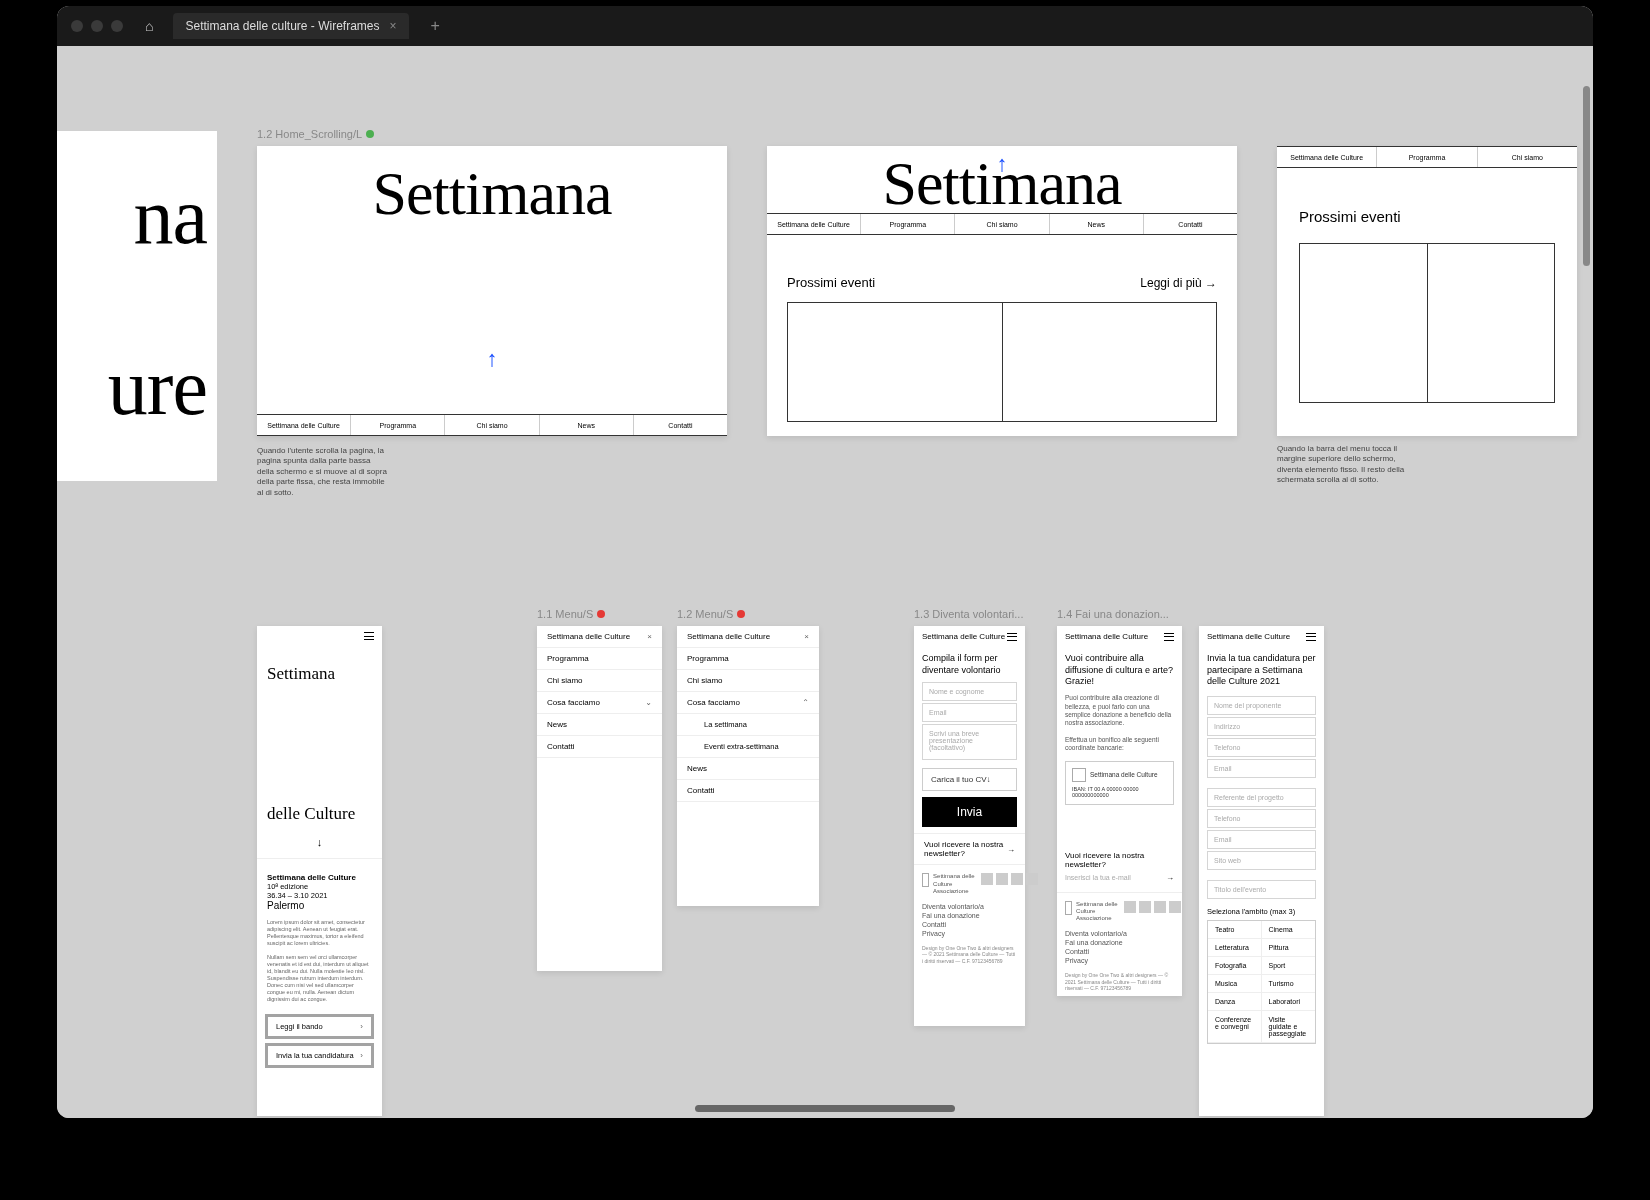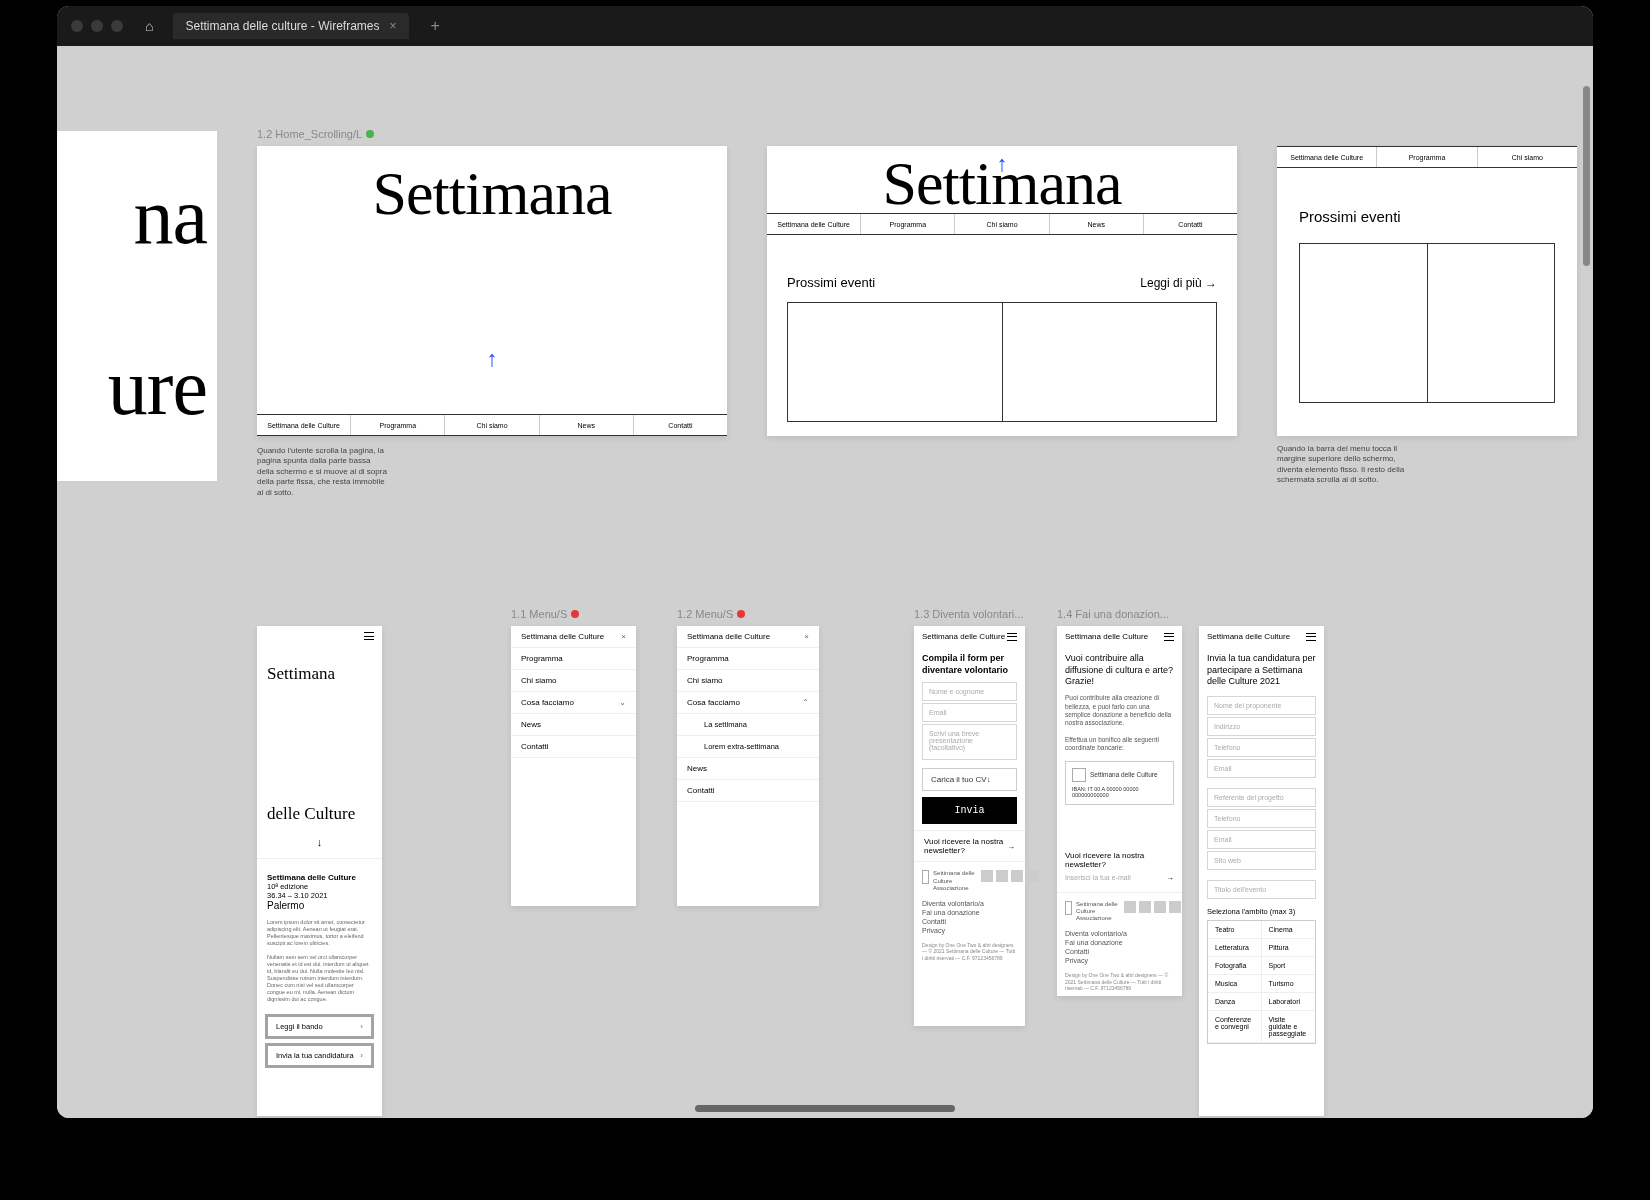--- a/index.html
+++ b/index.html
@@ -37,21 +37,21 @@
 .mf-header { display: flex; justify-content: space-between; align-items: center; padding: 6px 8px; font-size: 8px; }
 .burger { width: 10px; height: 8px; display: flex; flex-direction: column; justify-content: space-between; }
 .burger span { height: 1px; background: #000; }
 .menu-list { }
 .menu-item { padding: 6px 10px; border-bottom: 1px solid #eee; font-size: 8px; display: flex; justify-content: space-between; align-items: center; }
 .menu-item.sub { padding-left: 27px; font-size: 7.5px; }
 .chev { font-size: 8px; color: #666; }
 
 .input-like { border: 1px solid #d5d5d5; padding: 5px 6px; margin: 2px 8px; font-size: 7px; color: #aaa; background: #fff; }
 .input-like.tall { height: 36px; }
-.big-btn { background: #000; color: #fff; text-align: center; padding: 8px; margin: 6px 8px; font-size: 10px; font-family: Liberation Mono, monospace; }
+.big-btn { background: #000; color: #fff; text-align: center; padding: 8px; margin: 6px 8px; font-size: 12px; }
 .upload { border: 1px solid #ccc; padding: 6px 8px; margin: 8px 8px 4px; font-size: 8px; display: flex; justify-content: flex-start; color: #333; }
 .foot-sec { padding: 8px; border-top: 1px solid #eee; font-size: 7px; color: #555; }
 .foot-row { display: flex; justify-content: space-between; align-items: flex-start; gap: 6px; }
 .logosq { width: 14px; height: 14px; border: 1px solid #aaa; }
 .socials { display: flex; gap: 3px; }
 .socials .sq { width: 12px; height: 12px; background: #ccc; }
 .linklist div { margin: 2px 0; }
 
 .bank-box { border: 1px solid #ccc; padding: 6px; margin: 6px 8px; font-size: 6.5px; color: #333; }
 
@@ -173,21 +173,21 @@
       <div class="small-btn">
           <span>Leggi il bando</span>
           <span class="chev">›</span>
         </div>
       <div class="small-btn">
           <span>Invia la tua candidatura</span>
           <span class="chev">›</span>
         </div>
     </div>
 
-    <div class="frame mf" style="left:454px; top:580px; width:125px; height:280px">
+    <div class="frame mf" style="left:480px; top:580px; width:125px; height:345px">
       <div class="frame-label">
           <span>1.1 Menu/S</span>
           <span class="status-dot red"></span>
         </div>
       <div class="menu-list">
         <div class="menu-item">
             <span>Settimana delle Culture</span>
             <span class="chev">×</span>
           </div>
         <div class="menu-item">
@@ -226,21 +226,21 @@
             <span>Chi siamo</span>
           </div>
         <div class="menu-item">
             <span>Cosa facciamo</span>
             <span class="chev">⌃</span>
           </div>
         <div class="menu-item sub">
             <span>La settimana</span>
           </div>
         <div class="menu-item sub">
-            <span>Lorem extra-settimana</span>
+            <span>Eventi extra-settimana</span>
           </div>
         <div class="menu-item">
             <span>News</span>
           </div>
         <div class="menu-item">
             <span>Contatti</span>
           </div>
       </div>
     </div>
 
@@ -249,21 +249,21 @@
           <span>1.3 Diventa volontari...</span>
         </div>
       <div class="mf-header">
         <span>Settimana delle Culture</span>
         <div class="burger">
             <span></span>
             <span></span>
             <span></span>
           </div>
       </div>
-      <div style="padding:6px 8px 4px; font-size:9px; font-weight:700; line-height:1.3">Compila il form per diventare volontario</div>
+      <div style="padding:6px 8px 4px; font-size:9px; font-weight:400; line-height:1.3">Compila il form per diventare volontario</div>
       <div class="input-like">Nome e cognome</div>
       <div class="input-like">Email</div>
       <div class="input-like tall">Scrivi una breve presentazione (facoltativo)</div>
       <div class="upload">
           <span>Carica il tuo CV</span>
           <span>↓</span>
         </div>
       <div class="big-btn">Invia</div>
       <div class="news-arrow">
           <span>Vuoi ricevere la nostra newsletter?</span>

